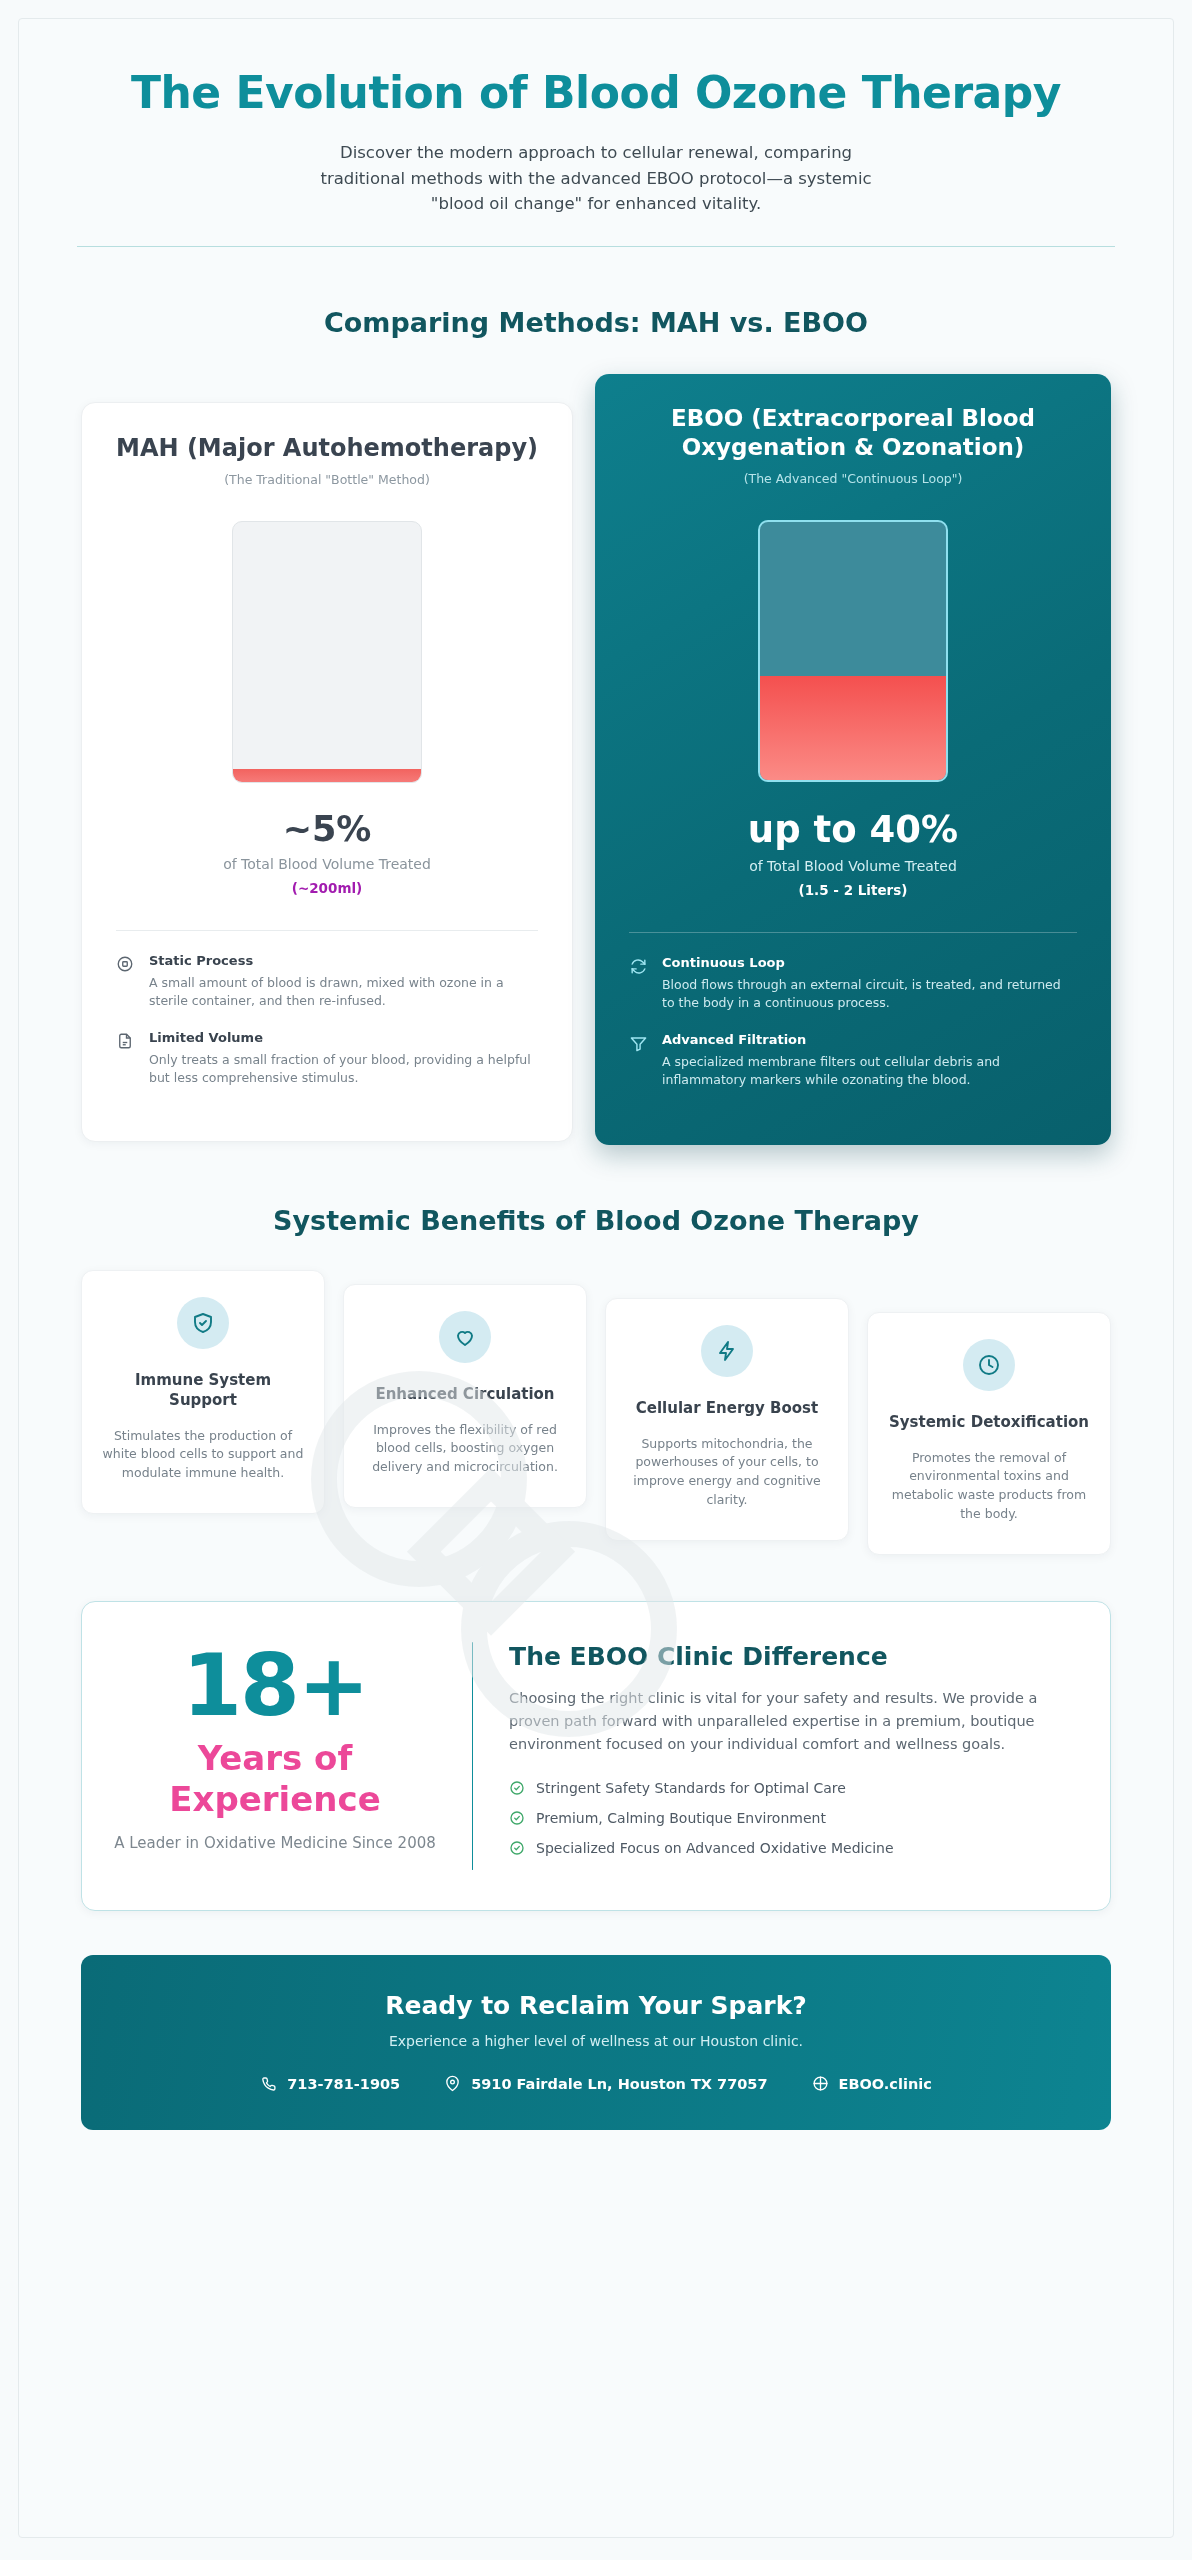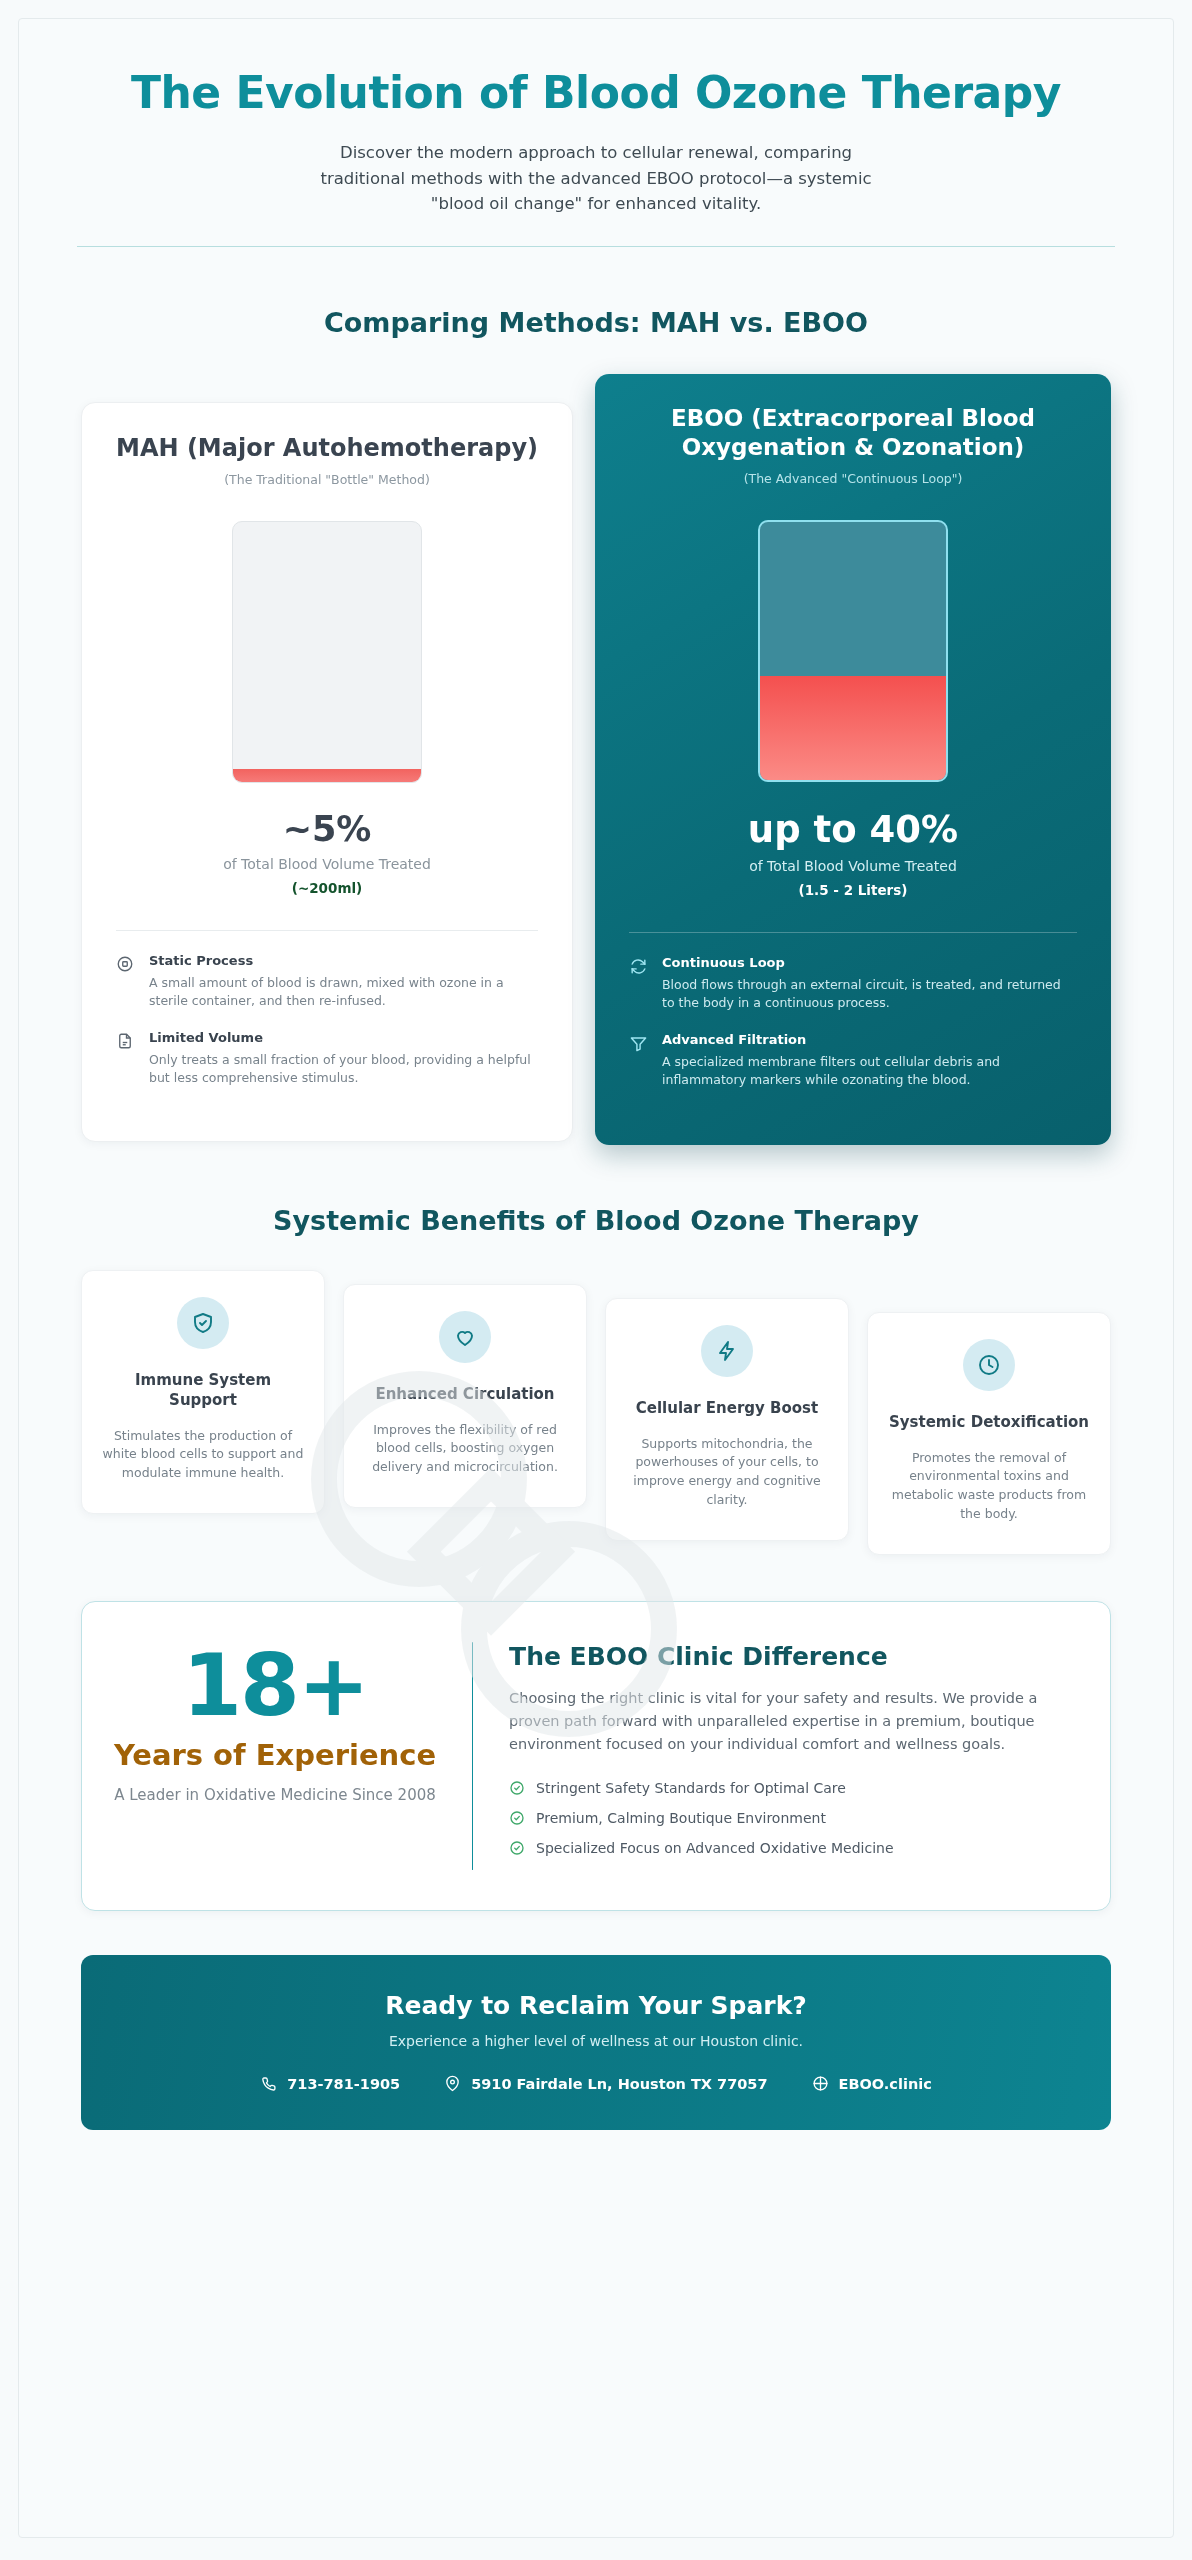--- a/index.html
+++ b/index.html
@@ -146,21 +146,21 @@
     text-align: center;
     font-size: 14px;
     color: #8a949c;
     margin-top: 7px;
   }
   .card-eboo .stat-label { color: #d3eff3; }
   .stat-note {
     text-align: center;
     font-size: 13.5px;
     font-weight: 700;
-    color: #14532d;
+    color: #a21caf;
     margin-top: 8px;
   }
   .card-eboo .stat-note { color: #ffffff; }
 
   .feat-divider {
     height: 1px;
     background: #e8ecee;
     margin: 34px 0 22px 0;
   }
   .card-eboo .feat-divider { background: rgba(255,255,255,.26); }
@@ -245,23 +245,23 @@
   }
   .exp-num {
     font-size: 86px;
     font-weight: 700;
     color: #0e8e9b;
     line-height: 1;
     letter-spacing: -2px;
   }
   .exp-years {
     margin-top: 10px;
-    font-size: 29px;
-    font-weight: 700;
-    color: #a16207;
+    font-size: 34px;
+    font-weight: 700;
+    color: #ec4899;
     line-height: 1.22;
   }
   .exp-since {
     margin-top: 12px;
     font-size: 15px;
     color: #7d878f;
     line-height: 1.42;
   }
   .exp-rule { width: 3px; background: #0e8e9b; border-radius: 2px; }
   .exp-right { flex: 1 1 auto; padding-left: 36px; }

